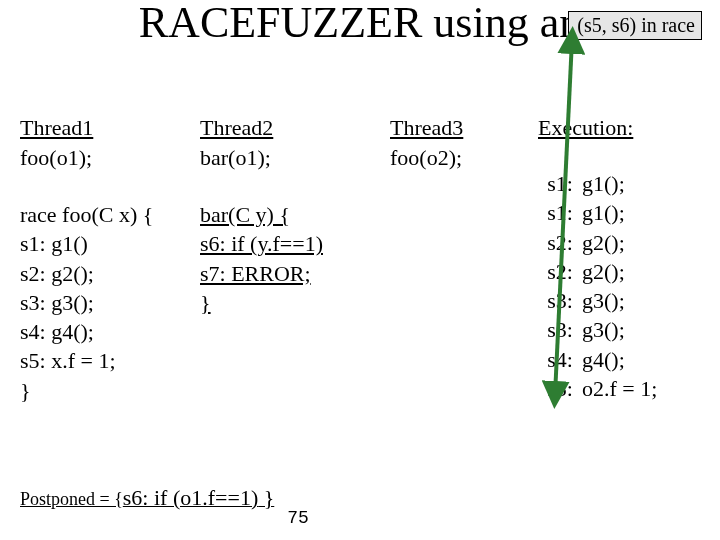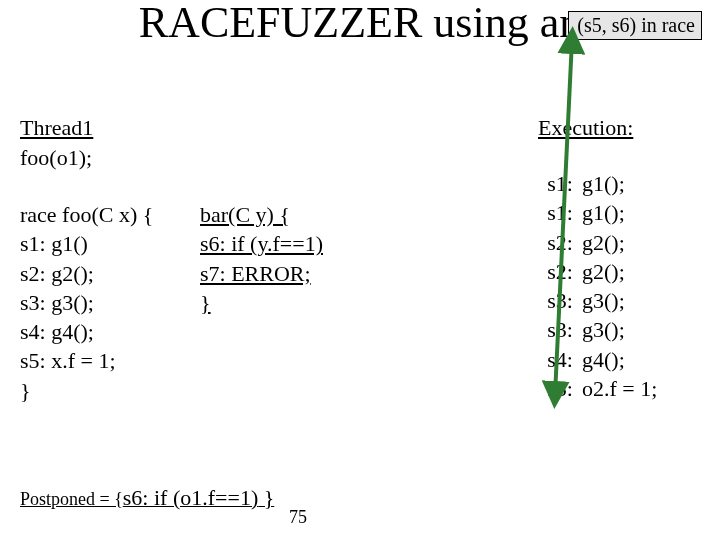--- a/index.html
+++ b/index.html
@@ -80,20 +80,21 @@
   .postponed .set {
     font-size: 22px;
   }
   .pagenum {
     position: absolute;
     bottom: 12px;
     left: 0;
     width: 596px;
     text-align: center;
     font-size: 18px;
+    font-family: Liberation Mono, monospace;
   }
   
   .arrow-svg {
     position: absolute;
     top: 0;
     left: 0;
     width: 720px;
     height: 540px;
     pointer-events: none;
   }
@@ -105,20 +106,28 @@
 
   <div class="title">
     <span>RACEFUZZER using an</span><br>
   </div>
 
   <div class="badge">(s5, s6) in race</div>
 
   <div id="col1" class="col">
     <div class="head">Thread1</div>
     <div>foo(o1);</div>
+  </div>
+  <div id="col2" class="col">
+    <div class="head">Thread2</div>
+    <div>bar(o1);</div>
+  </div>
+  <div id="col3" class="col">
+    <div class="head">Thread3</div>
+    <div>foo(o2);</div>
   </div>
   <div id="col4" class="col">
     <div class="head">Execution:</div>
   </div>
 
   <div id="cb1" class="codeblock">
     <div>race foo(C x) {</div>
     <div>  s1: g1()</div>
     <div>  s2: g2();</div>
     <div>  s3: g3();</div>

